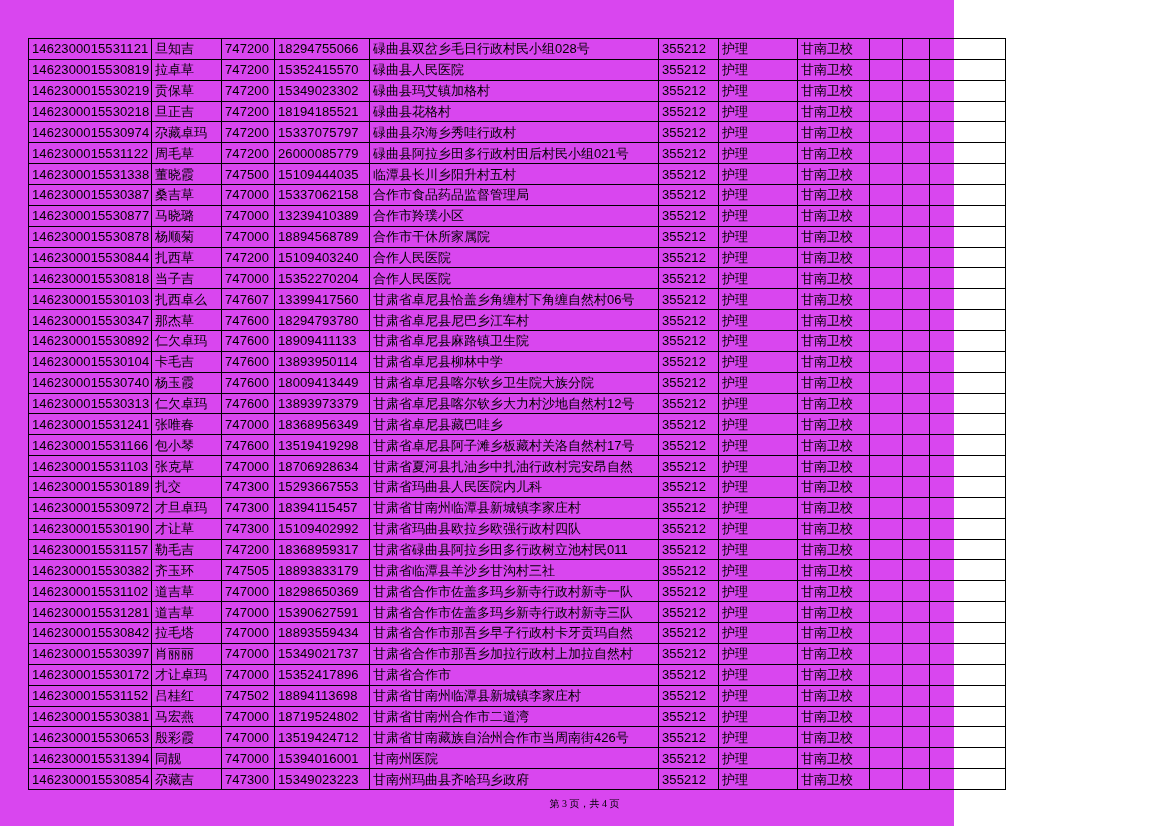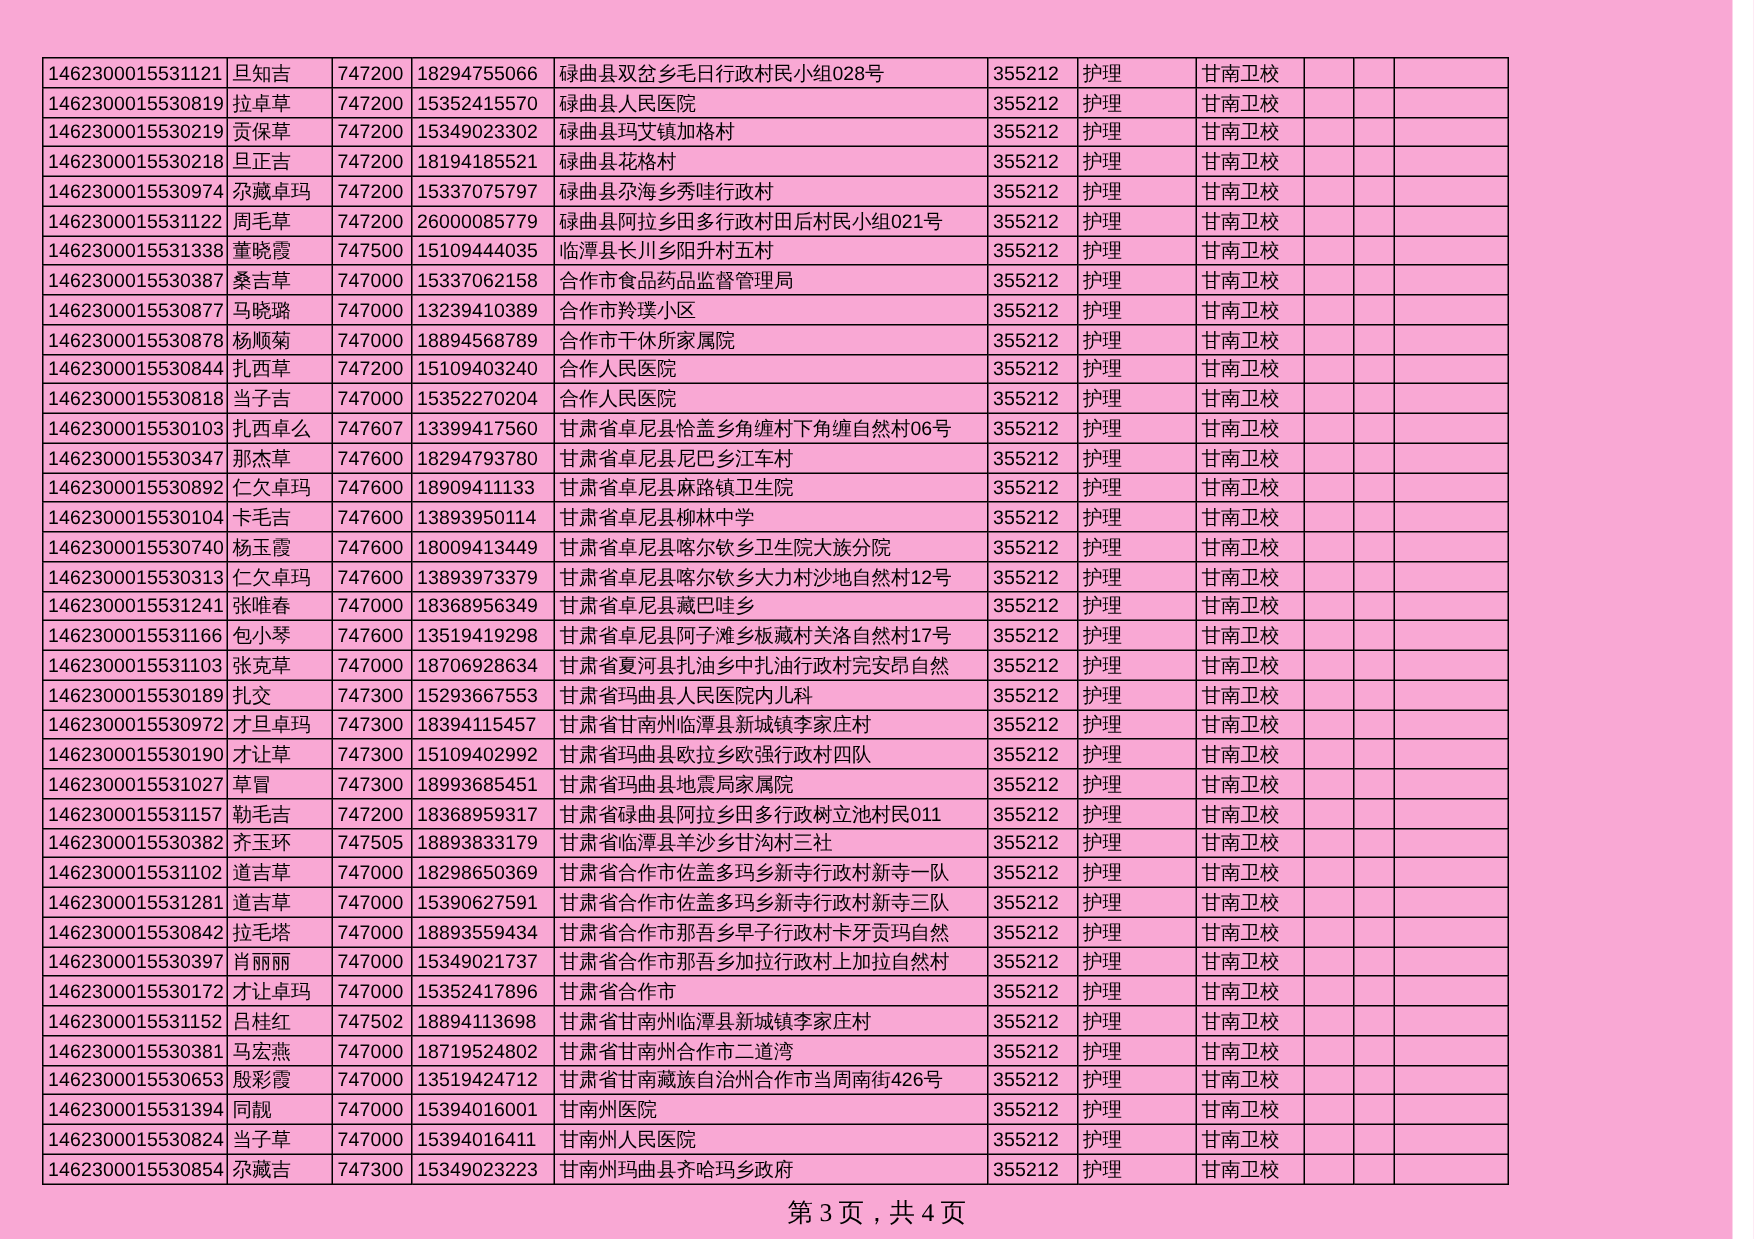--- a/index.html
+++ b/index.html
@@ -5,23 +5,23 @@
   * { margin: 0; padding: 0; box-sizing: border-box; }
   html, body {
     width: 1169px;
     height: 826px;
     background: #ffffff;
     font-family: "Liberation Sans", sans-serif;
     overflow: hidden;
   }
   .page {
     position: relative;
-    width: 1155px;
+    width: 954px;
     height: 826px;
-    background: #f9a8d4;
+    background: #d946ef;
   }
   table.sheet {
     position: absolute;
     left: 28px;
     top: 38px;
     width: 977px;
     height: 752px;
     border-collapse: collapse;
     table-layout: fixed;
   }
@@ -37,21 +37,21 @@
     height: 18px;
   }
   table.sheet td.num { letter-spacing: 0.1px; }
   .footer {
     position: absolute;
     left: 0;
     top: 797px;
     width: 1169px;
     text-align: center;
     font-family: "Liberation Serif", serif;
-    font-size: 17px;
+    font-size: 10px;
     color: #000000;
   }
 </style>
 </head>
 <body>
 
 <div class="page">
   <table class="sheet">
     <colgroup>
       <col style="width:123px">
@@ -373,33 +373,20 @@
           <td class="num">15109402992</td>
           <td>甘肃省玛曲县欧拉乡欧强行政村四队</td>
           <td class="num">355212</td>
           <td>护理</td>
           <td>甘南卫校</td>
           <td></td>
           <td></td>
           <td></td>
         </tr>
         <tr>
-          <td class="num">1462300015531027</td>
-          <td>草冒</td>
-          <td class="num">747300</td>
-          <td class="num">18993685451</td>
-          <td>甘肃省玛曲县地震局家属院</td>
-          <td class="num">355212</td>
-          <td>护理</td>
-          <td>甘南卫校</td>
-          <td></td>
-          <td></td>
-          <td></td>
-        </tr>
-        <tr>
           <td class="num">1462300015531157</td>
           <td>勒毛吉</td>
           <td class="num">747200</td>
           <td class="num">18368959317</td>
           <td>甘肃省碌曲县阿拉乡田多行政树立池村民011</td>
           <td class="num">355212</td>
           <td>护理</td>
           <td>甘南卫校</td>
           <td></td>
           <td></td>
@@ -521,33 +508,20 @@
           <td></td>
           <td></td>
           <td></td>
         </tr>
         <tr>
           <td class="num">1462300015531394</td>
           <td>同靓</td>
           <td class="num">747000</td>
           <td class="num">15394016001</td>
           <td>甘南州医院</td>
-          <td class="num">355212</td>
-          <td>护理</td>
-          <td>甘南卫校</td>
-          <td></td>
-          <td></td>
-          <td></td>
-        </tr>
-        <tr>
-          <td class="num">1462300015530824</td>
-          <td>当子草</td>
-          <td class="num">747000</td>
-          <td class="num">15394016411</td>
-          <td>甘南州人民医院</td>
           <td class="num">355212</td>
           <td>护理</td>
           <td>甘南卫校</td>
           <td></td>
           <td></td>
           <td></td>
         </tr>
         <tr>
           <td class="num">1462300015530854</td>
           <td>尕藏吉</td>

